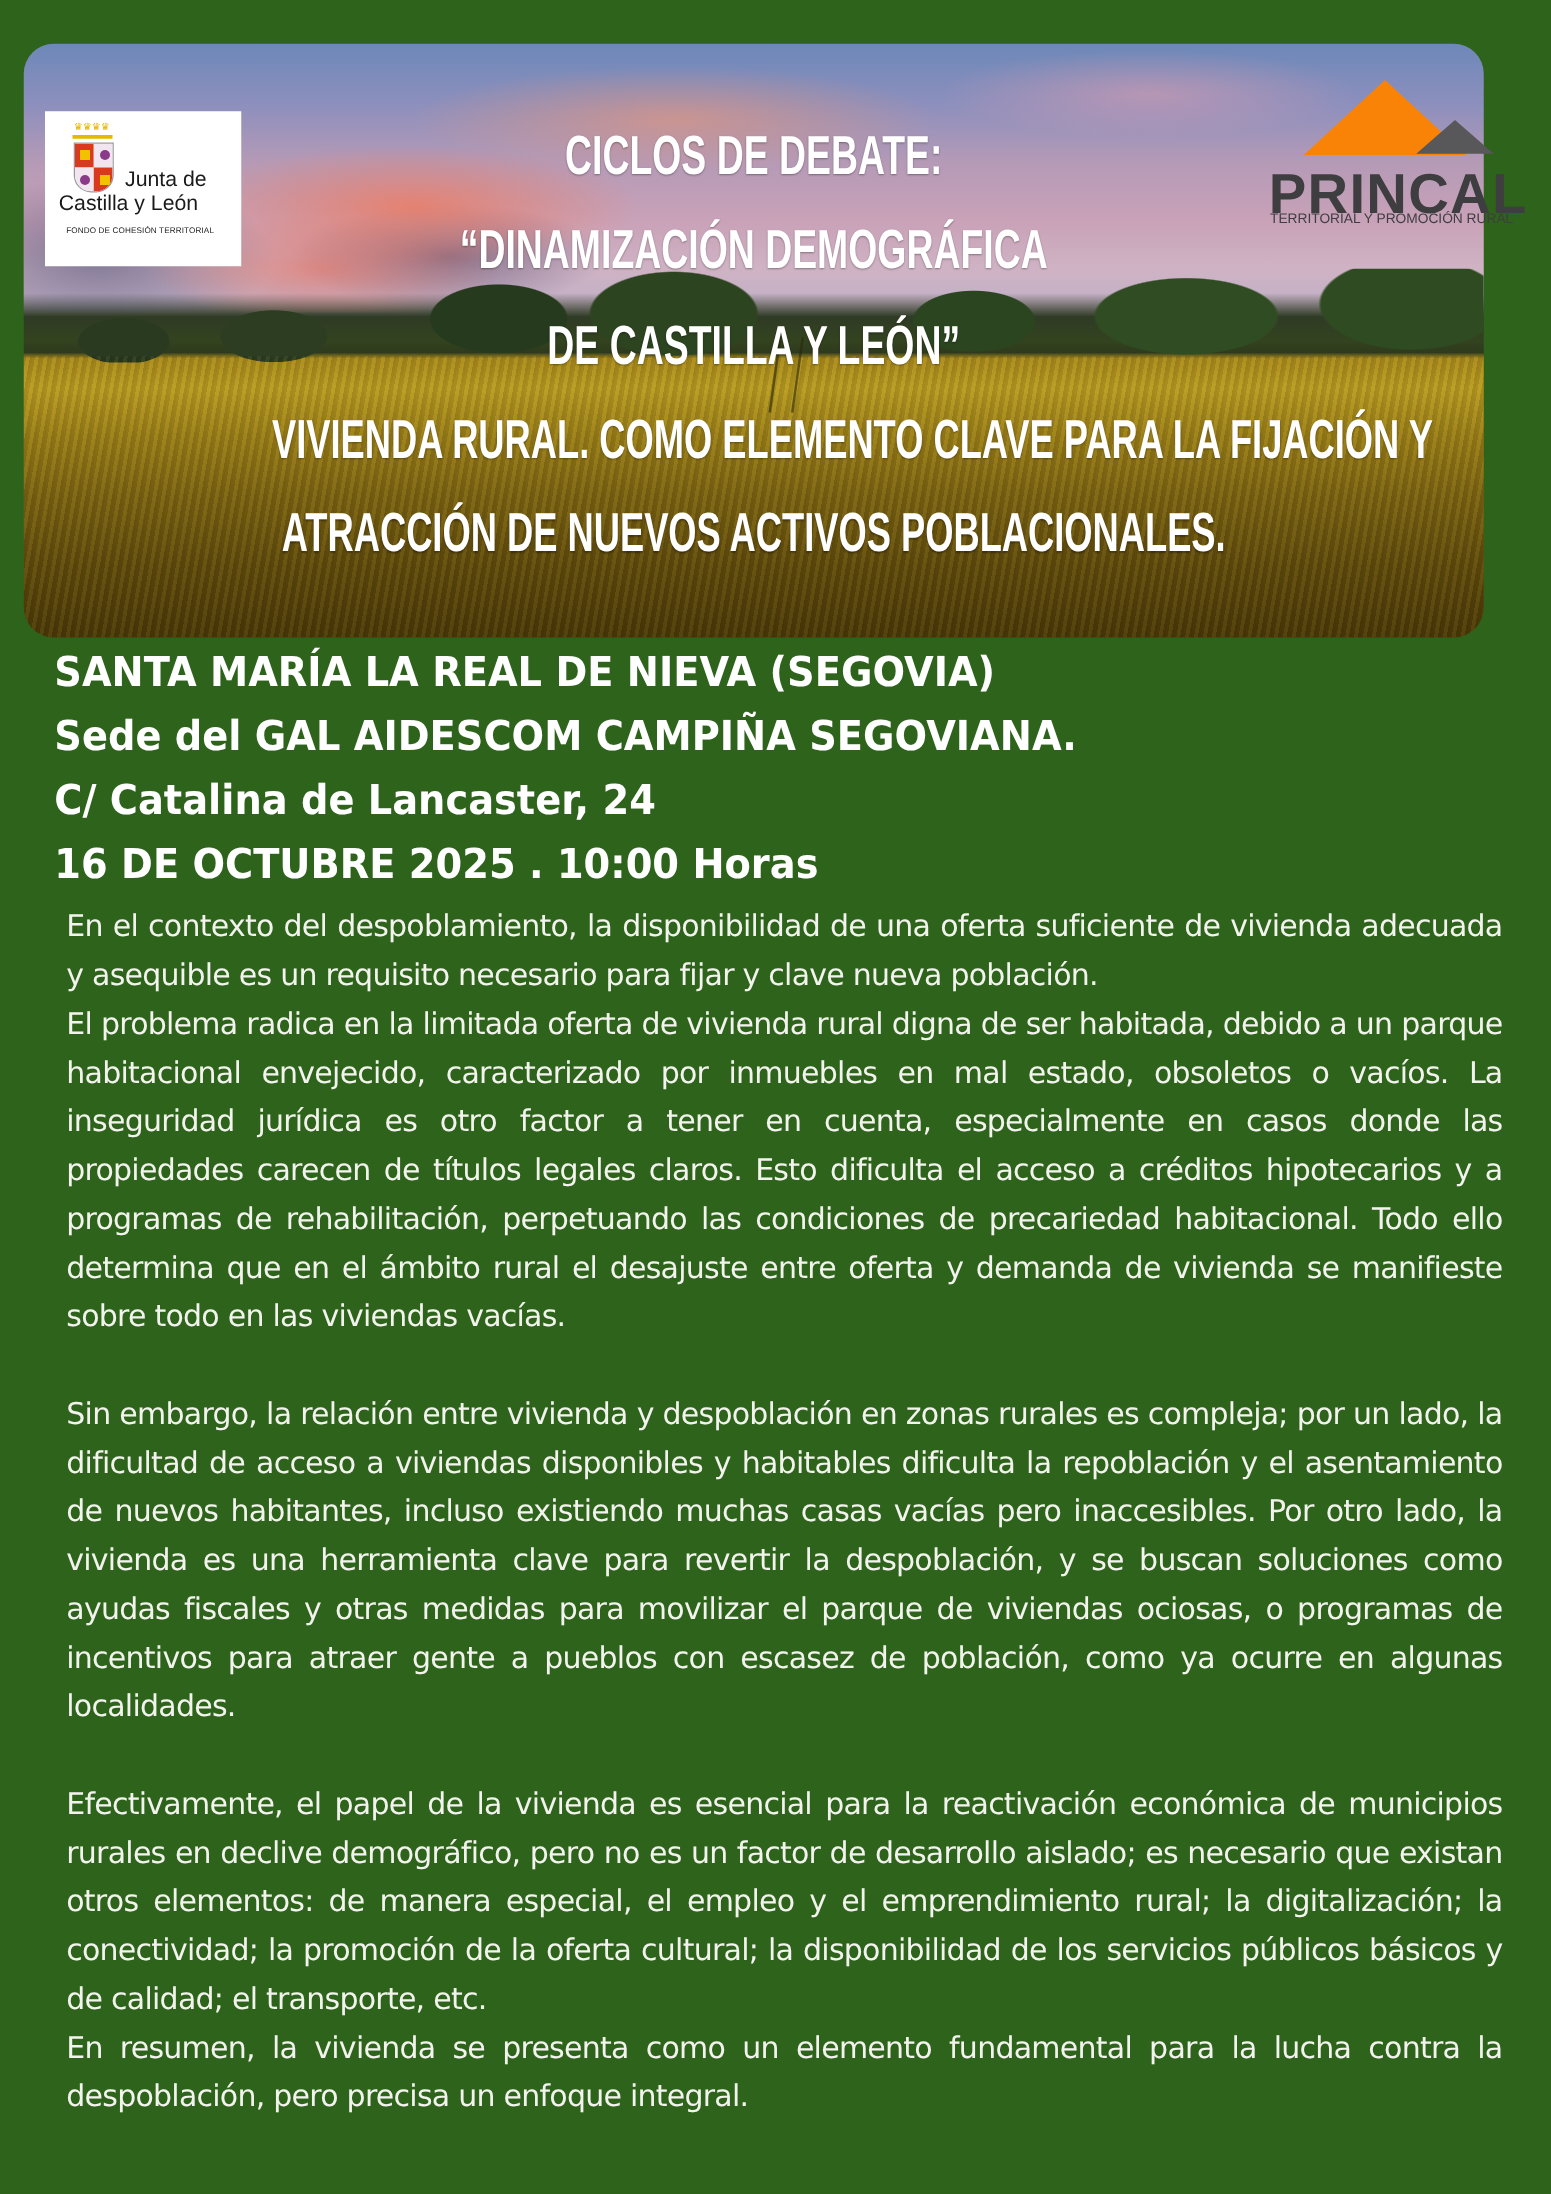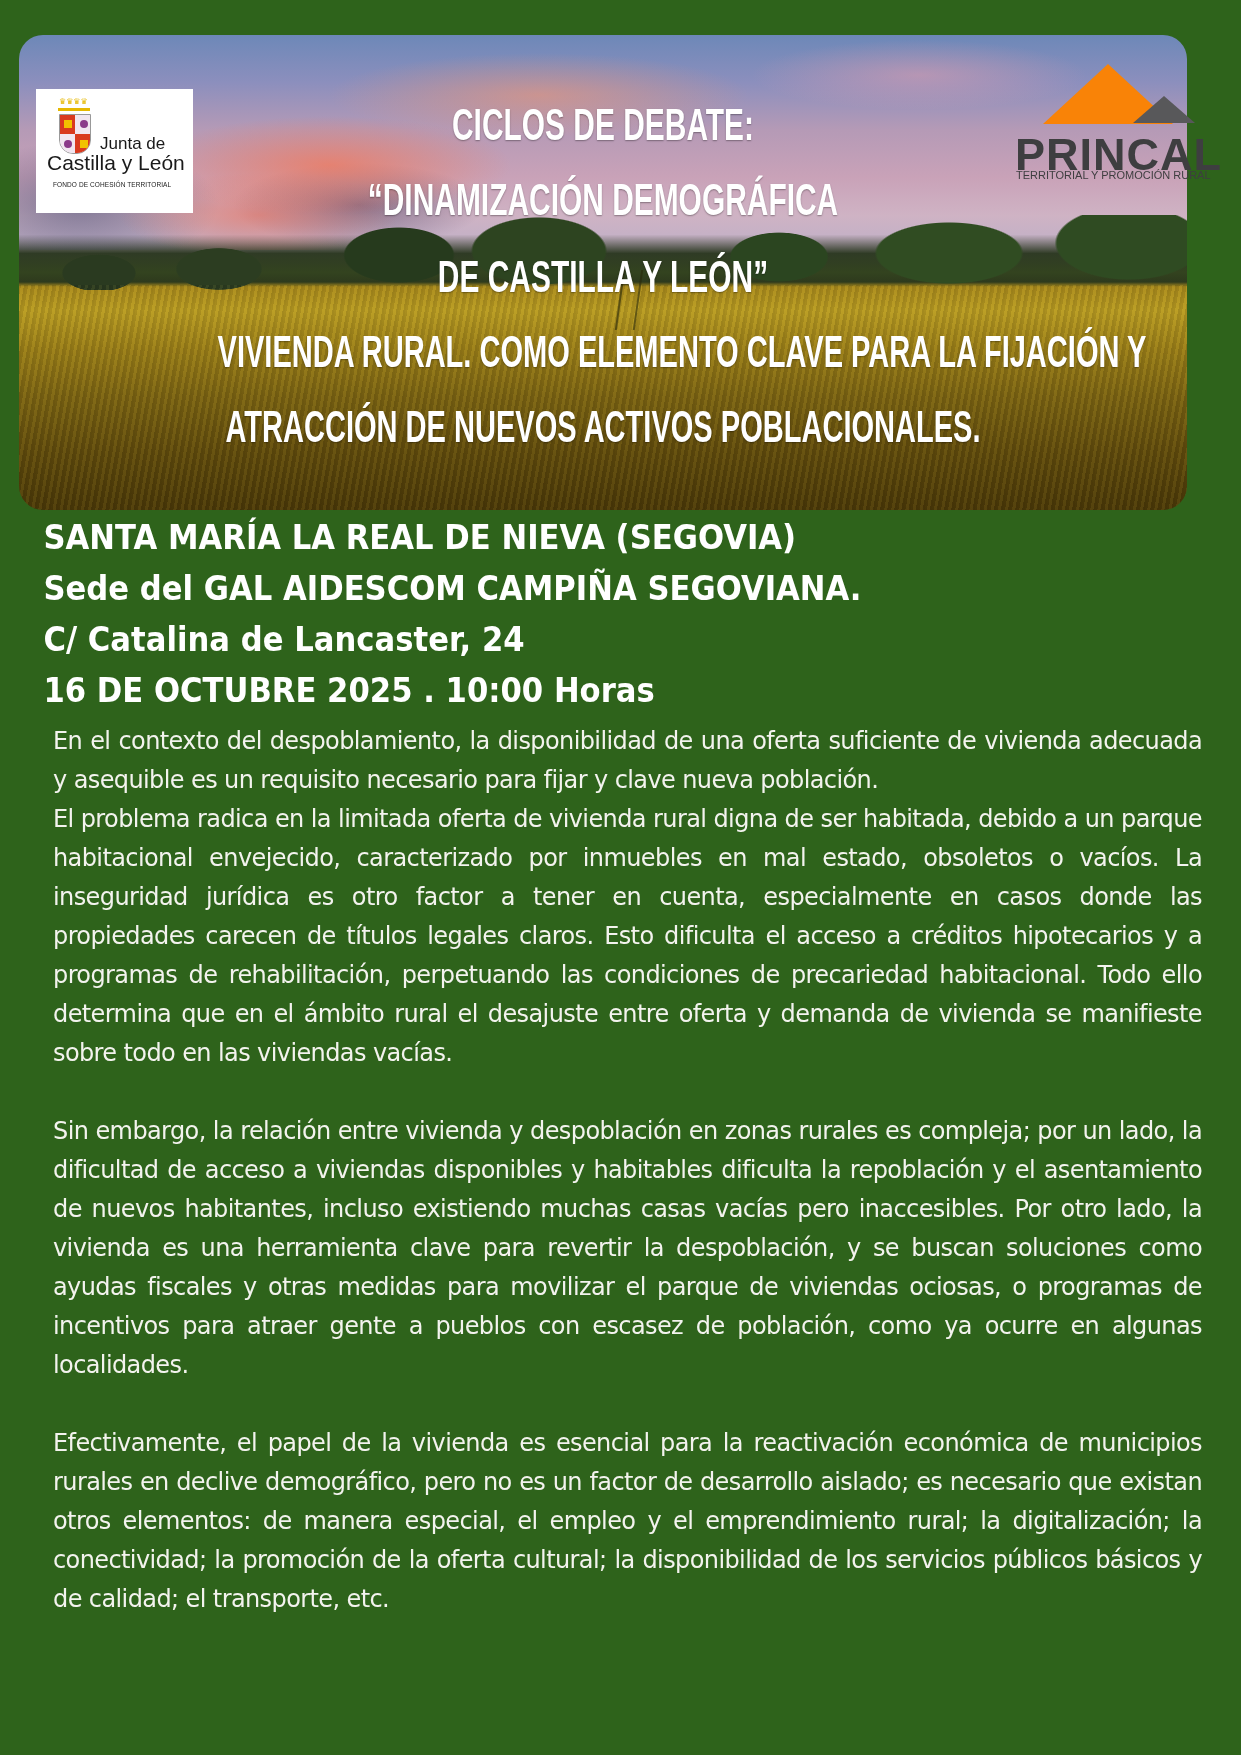--- a/index.html
+++ b/index.html
@@ -57,21 +57,21 @@
   .q1 { left: 0; top: 0; background: #d93a1f; }
   .q2 { left: 50%; top: 0; background: #f1e6f0; }
   .q3 { left: 0; top: 50%; background: #f1e6f0; }
   .q4 { left: 50%; top: 50%; background: #d93a1f; }
   .jcyl-shield b { position: absolute; width: 8px; height: 8px; }
   .c1 { left: 4px; top: 5px; background: #f2c200; }
   .c4 { left: 20px; top: 25px; background: #f2c200; }
   .l2 { left: 20px; top: 5px; background: #8b3a8a; border-radius: 50%; }
   .l3 { left: 4px; top: 25px; background: #8b3a8a; border-radius: 50%; }
   .jcyl-t1 { position: absolute; left: 64px; top: 46px; font-family: "Liberation Sans", sans-serif; font-size: 17px; line-height: 18px; }
-  .jcyl-t2 { position: absolute; left: 11px; top: 65px; font-family: "Liberation Sans", sans-serif; font-size: 21px; line-height: 18px; }
+  .jcyl-t2 { position: absolute; left: 11px; top: 65px; font-family: "Liberation Sans", sans-serif; font-size: 17px; line-height: 18px; }
   .jcyl-t3 { position: absolute; left: 17px; top: 92px; font-family: "Liberation Sans", sans-serif; font-size: 6.5px; letter-spacing: 0.1px; }
 
   .logo-princal { position: absolute; left: 1013px; top: 60px; width: 208px; height: 130px; }
   .princal-tri-orange { position: absolute; left: 30px; top: 4px; width: 0; height: 0;
     border-left: 65px solid transparent; border-right: 65px solid transparent; border-bottom: 60px solid #f98307; }
   .princal-tri-gray { position: absolute; left: 120px; top: 36px; width: 0; height: 0;
     border-left: 31px solid transparent; border-right: 31px solid transparent; border-bottom: 27px solid #58585a; }
   .princal-name { position: absolute; left: 2px; top: 62px; font-family: "Liberation Sans", sans-serif; font-weight: bold; font-size: 45px; line-height: 44px; color: #3e3e40; letter-spacing: 1px; margin-top: 11px; }
   .princal-sub { position: absolute; left: 3px; top: 109px; font-family: "Liberation Sans", sans-serif; font-size: 11px; color: #3e3e40; white-space: nowrap; }
 
@@ -143,13 +143,14 @@
   <div class="event-line">16 DE OCTUBRE 2025 . 10:00 Horas</div>
 </div>
 
 <div class="body-text">
   <p>En el contexto del despoblamiento, la disponibilidad de una oferta suficiente de vivienda adecuada y asequible es un requisito necesario para fijar y clave nueva población.</p>
   <p>El problema radica en la limitada oferta de vivienda rural digna de ser habitada, debido a un parque habitacional envejecido, caracterizado por inmuebles en mal estado, obsoletos o vacíos. La inseguridad jurídica es otro factor a tener en cuenta, especialmente en casos donde las propiedades carecen de títulos legales claros. Esto dificulta el acceso a créditos hipotecarios y a programas de rehabilitación, perpetuando las condiciones de precariedad habitacional. Todo ello determina que en el ámbito rural el desajuste entre oferta y demanda de vivienda se manifieste sobre todo en las viviendas vacías.</p>
   <div class="gap"></div>
   <p>Sin embargo, la relación entre vivienda y despoblación en zonas rurales es compleja; por un lado, la dificultad de acceso a viviendas disponibles y habitables dificulta la repoblación y el asentamiento de nuevos habitantes, incluso existiendo muchas casas vacías pero inaccesibles. Por otro lado, la vivienda es una herramienta clave para revertir la despoblación, y se buscan soluciones como ayudas fiscales y otras medidas para movilizar el parque de viviendas ociosas, o programas de incentivos para atraer gente a pueblos con escasez de población, como ya ocurre en algunas localidades.</p>
   <div class="gap"></div>
   <p>Efectivamente, el papel de la vivienda es esencial para la reactivación económica de municipios rurales en declive demográfico, pero no es un factor de desarrollo aislado; es necesario que existan otros elementos: de manera especial, el empleo y el emprendimiento rural; la digitalización; la conectividad; la promoción de la oferta cultural; la disponibilidad de los servicios públicos básicos y de calidad; el transporte, etc.</p>
+  <p>En resumen, la vivienda se presenta como un elemento fundamental para la lucha contra la despoblación, pero precisa un enfoque integral.</p>
 </div>
 
 </body></html>

